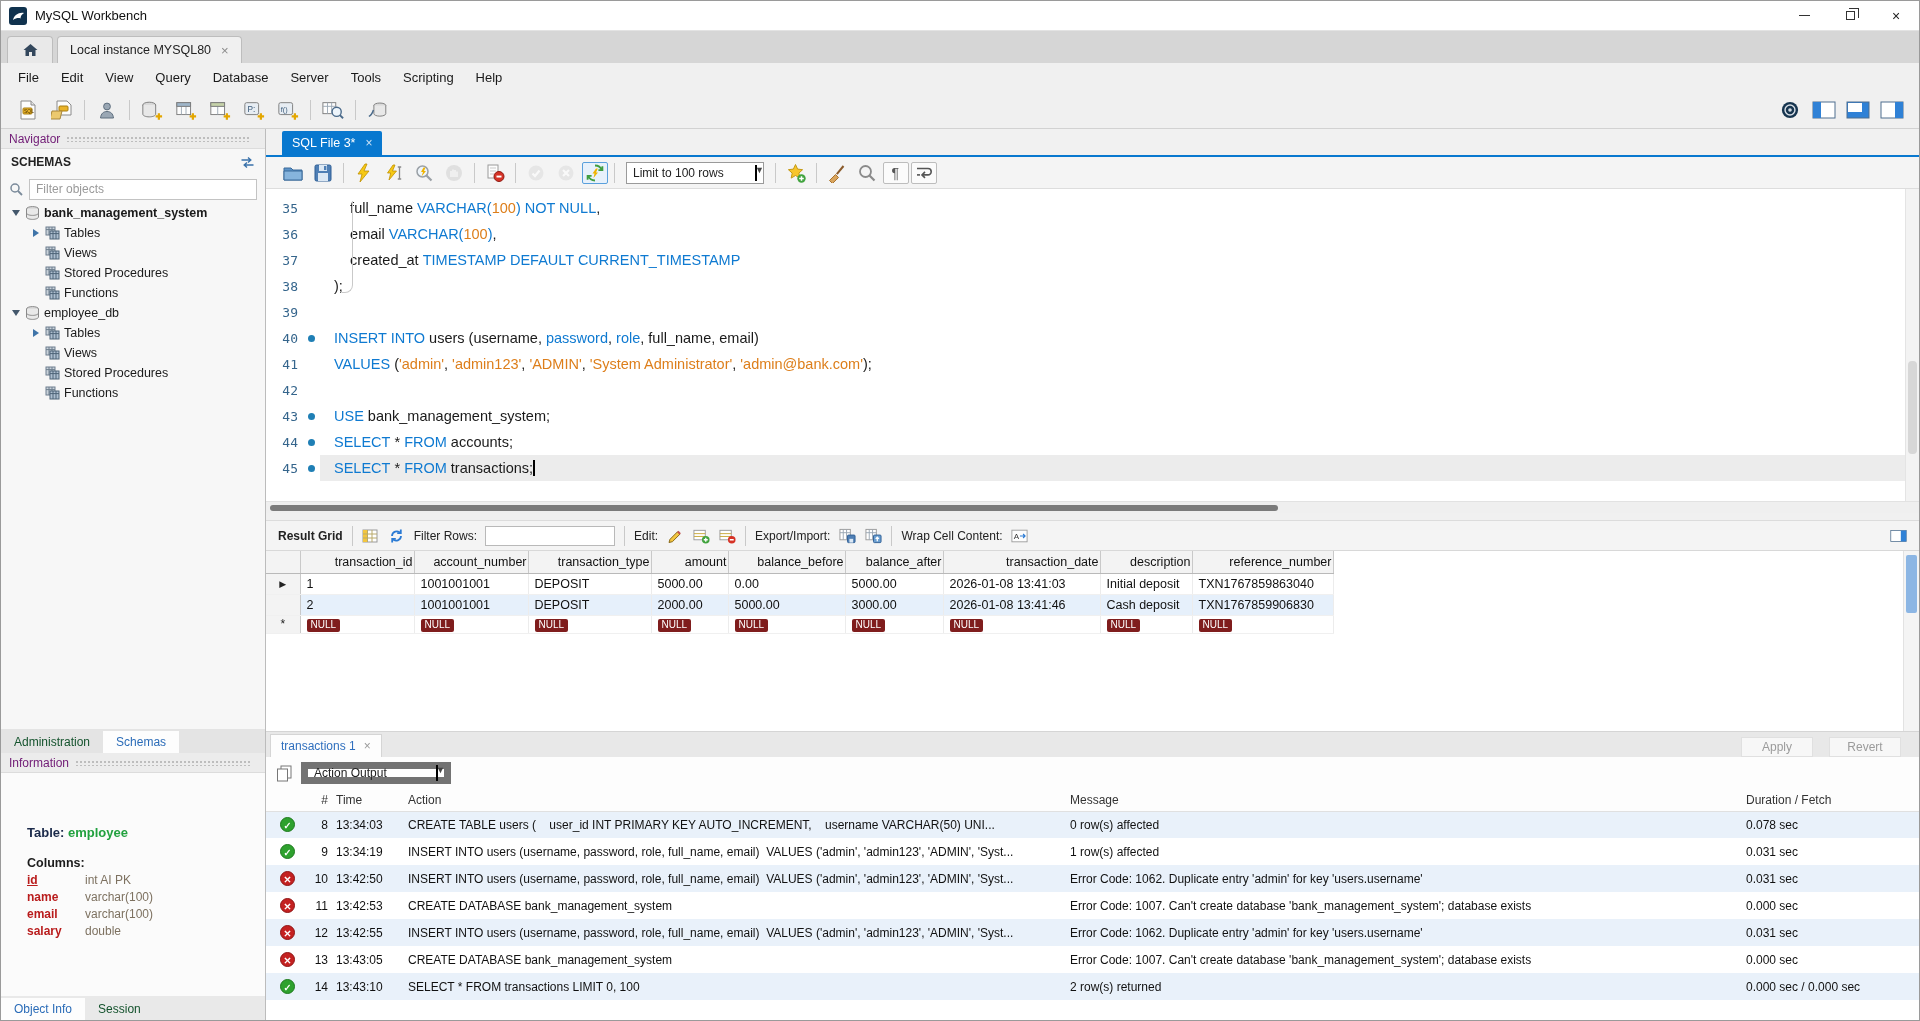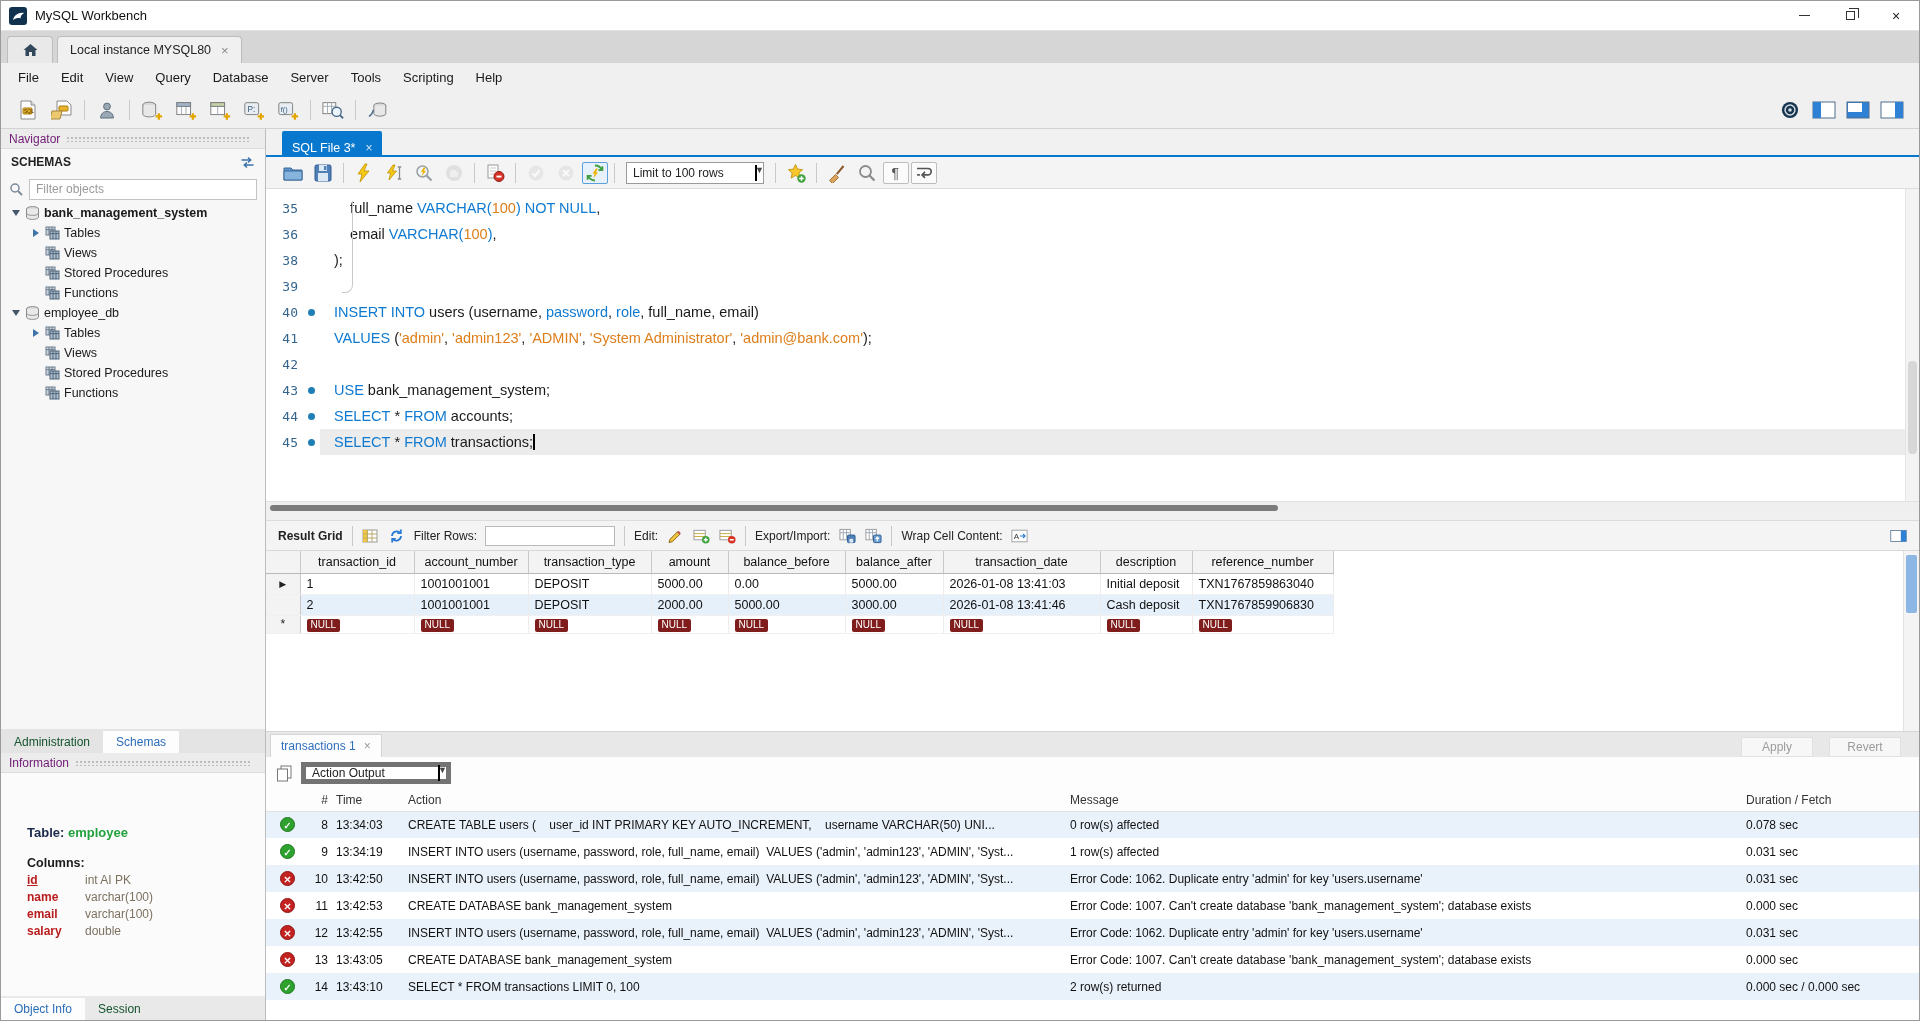--- a/index.html
+++ b/index.html
@@ -57,21 +57,21 @@
   .info-table-line{font-size:13px;font-weight:bold;color:#1b2a4a;}
   .info-table-line .tname{color:#22a13f;}
   .info-cols-label{font-size:12.5px;font-weight:bold;color:#1b1b1b;margin-top:16px;}
   .icol-row{display:flex;font-size:12px;margin-top:3px;}
   .icol-name{width:58px;color:#b91c1c;font-weight:bold;}
   .icol-name.pk{text-decoration:underline;}
   .icol-type{color:#7d7160;}
   
   .main{flex:1;display:flex;flex-direction:column;min-width:0;background:#fff;}
   .editor-tabs{height:28px;background:#f1f1f1;border-bottom:2px solid #0878cf;display:flex;align-items:flex-end;padding-left:16px;flex:none;}
-  .editor-tab{height:24px;background:#0878cf;color:#fff;font-size:12.5px;display:flex;align-items:flex-end;padding:0 10px;border-radius:2px 2px 0 0;}
+  .editor-tab{height:24px;background:#0878cf;color:#fff;font-size:12.5px;display:flex;align-items:center;padding:0 10px;border-radius:2px 2px 0 0;}
   .editor-tab .close{margin-left:10px;color:#cfe4f6;font-size:12px;}
   .editor-toolbar{height:32px;background:#f4f4f4;border-bottom:1px solid #ddd;display:flex;align-items:center;padding:0 12px;flex:none;}
   .ebtn{width:28px;height:26px;display:flex;align-items:center;justify-content:center;margin:0 1px;flex:none;}
   .ebtn svg{width:20px;height:20px;}
   .ebtn.disabled{opacity:.5;}
   .ebtn.boxed{border:1px solid #bdbdbd;background:#fbfbfb;border-radius:2px;width:26px;height:22px;}
   .ebtn.boxed.sel{border:1px solid #5aa0dc;background:#e7f1fb;}
   .limit-select{height:22px;border:1px solid #9a9a9a;background:#fff;display:flex;align-items:center;font-size:12px;color:#222;padding:0 6px;width:138px;margin:0 6px;}
   .limit-select .caret{margin-left:auto;font-size:9px;color:#444;}
   
@@ -95,36 +95,36 @@
   
   .result-toolbar{height:30px;background:#f4f4f4;border-bottom:1px solid #d8d8d8;display:flex;align-items:center;padding:0 8px;font-size:12px;color:#222;flex:none;}
   .rt-label{font-weight:bold;margin:0 4px;}
   .rt-text{margin:0 4px;}
   .ricon{width:24px;height:22px;display:flex;align-items:center;justify-content:center;margin:0 1px;flex:none;}
   .ricon svg{width:17px;height:16px;}
   .rt-input{width:130px;height:20px;border:1px solid #b9b9b9;background:#fff;margin:0 4px;font-size:12px;padding:0 5px;}
   .rt-right{margin-left:auto;display:flex;align-items:center;}
   .grid-wrap{flex:1;min-height:120px;background:#fff;position:relative;overflow:hidden;}
   table.rgrid{border-collapse:collapse;table-layout:fixed;font-size:12.5px;}
-  table.rgrid th{height:22px;background:#f3f3f3;border-right:1px solid #c9c9c9;border-bottom:1px solid #b9b9b9;font-weight:normal;color:#111;text-align:center;overflow:hidden;white-space:nowrap;}
+  table.rgrid th{height:22px;background:#f3f3f3;border-right:1px solid #c9c9c9;border-bottom:1px solid #b9b9b9;font-weight:normal;color:#111;text-align:right;overflow:hidden;white-space:nowrap;}
   table.rgrid td{height:21px;border-right:1px solid #ececec;border-bottom:1px solid #f0f0f0;padding:0 6px;color:#111;overflow:hidden;white-space:nowrap;}
   table.rgrid td.sel{background:#f3f3f3;border-right:1px solid #c9c9c9;text-align:center;padding:0;font-size:9px;color:#222;}
   tr.alt td{background:#e6f0fb;}
   tr.newrow td{height:18px;}
   .null-badge{display:inline-block;background:#7f1d1d;color:#fff;font-size:10px;font-weight:normal;padding:1px 4px 2px;border-radius:2px;line-height:1;}
   .grid-side{position:absolute;top:0;right:0;width:16px;bottom:0;background:#f4f4f4;border-left:1px solid #e2e2e2;}
   .grid-side .bthumb{position:absolute;left:2px;right:2px;top:4px;height:58px;background:#8cb6e4;border-radius:2px;}
   .result-tabstrip{height:26px;background:#e8e8e8;border-top:1px solid #d5d5d5;display:flex;align-items:flex-end;flex:none;}
   .result-tab{height:23px;background:#fdfdfd;display:flex;align-items:center;padding:0 10px;font-size:12px;color:#2f6fbe;margin-left:4px;border:1px solid #d5d5d5;border-bottom:none;}
   .result-tab .close{margin-left:8px;color:#9a9a9a;}
   .rt-buttons{margin-left:auto;display:flex;align-items:center;padding-right:18px;}
   .flat-btn{width:72px;height:20px;background:#f7f7f7;border:1px solid #e0e0e0;color:#9b9b9b;font-size:12px;display:flex;align-items:center;justify-content:center;margin-left:16px;}
   
   .output-toolbar{height:32px;background:#fdfdfd;display:flex;align-items:center;padding:0 10px;flex:none;}
-  .out-select{width:150px;height:22px;border:5px solid #737373;background:#fff;display:flex;align-items:center;font-size:12px;color:#222;padding:0 6px;margin-left:8px;gap:48px;}
+  .out-select{width:150px;height:22px;border:7px solid #737373;background:#fff;display:flex;align-items:center;font-size:12px;color:#222;padding:0 6px;margin-left:8px;gap:48px;}
   .out-select .caret{margin-left:auto;font-size:9px;color:#444;}
   table.otable{border-collapse:collapse;table-layout:fixed;width:100%;font-size:12px;}
   table.otable th{height:22px;text-align:left;font-weight:normal;color:#333;border-bottom:1px solid #e0e0e0;padding:0 4px;background:#fdfdfd;}
   table.otable td{height:27px;padding:0 4px;color:#111;overflow:hidden;white-space:pre;}
   table.otable tr.altb td{background:#e9f1fa;}
   td.o-num{text-align:right;padding-right:8px;}
   .st{width:15px;height:15px;border-radius:50%;color:#fff;font-size:9.5px;line-height:15px;text-align:center;font-weight:bold;margin-left:10px;}
   .st.ok{background:#2ea12e;border:1px solid #1d7a1d;}
   .st.err{background:#c42121;border:1px solid #8f1414;}
   .bottom-fill{height:20px;background:#fff;flex:none;}
@@ -604,20 +604,25 @@
         <div id="code-lines">
             <div class="cline">
               <span class="lnum">35</span>
               <span class="ldot"></span>
               <span class="ltext"><span class="seg-p">    full_name </span><span class="seg-k">VARCHAR(</span><span class="seg-n">100</span><span class="seg-k">)</span><span class="seg-p"> </span><span class="seg-k">NOT NULL</span><span class="seg-p">,</span></span>
             </div>
             <div class="cline">
               <span class="lnum">36</span>
               <span class="ldot"></span>
               <span class="ltext"><span class="seg-p">    email </span><span class="seg-k">VARCHAR(</span><span class="seg-n">100</span><span class="seg-k">)</span><span class="seg-p">,</span></span>
+            </div>
+            <div class="cline">
+              <span class="lnum">37</span>
+              <span class="ldot"></span>
+              <span class="ltext"><span class="seg-p">    created_at </span><span class="seg-k">TIMESTAMP DEFAULT CURRENT_TIMESTAMP</span></span>
             </div>
             <div class="cline">
               <span class="lnum">38</span>
               <span class="ldot"></span>
               <span class="ltext"><span class="seg-p">);</span></span>
             </div>
             <div class="cline">
               <span class="lnum">39</span>
               <span class="ldot"></span>
               <span class="ltext"></span>

